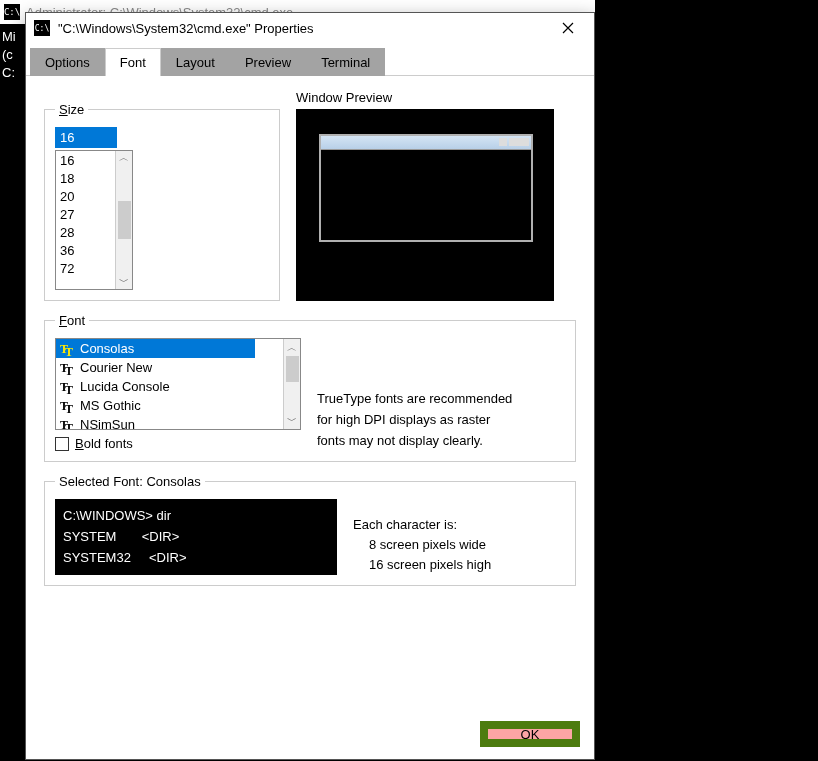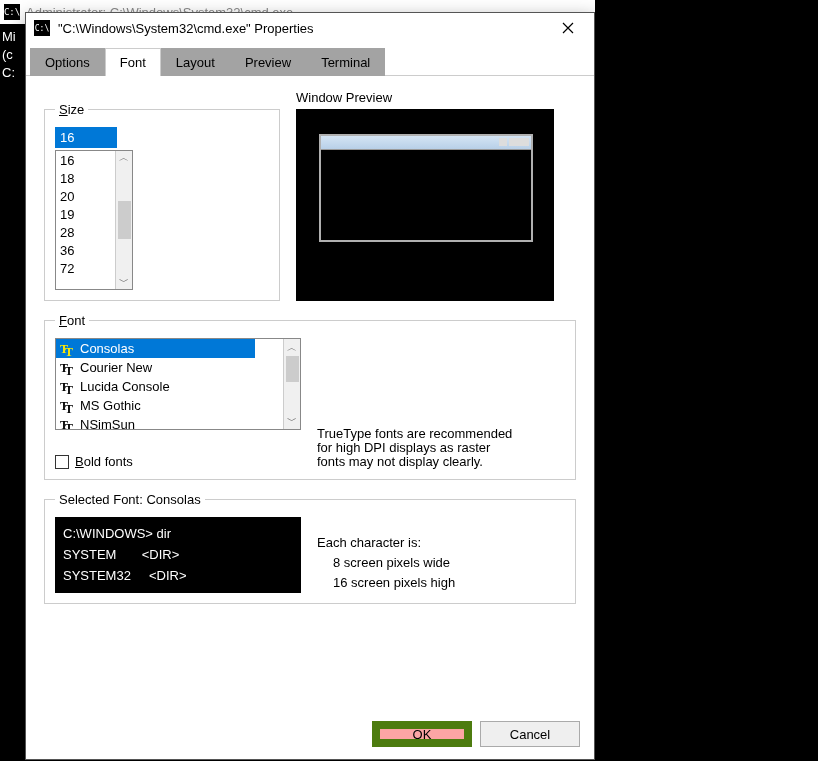--- a/index.html
+++ b/index.html
@@ -52,25 +52,25 @@
 .tt-icon.sel { color:#000;}
 .tt-icon::before{content:"T"; position:absolute; left:0; top:-1px;}
 .tt-icon::after{content:"T"; position:absolute; left:5px; top:2px; color:inherit;}
 .font-item.selected .tt-icon{ color:#ffea00;}
 .font-item.selected .tt-icon::after{ color:#ffea00;}
 .font-scroll { width:17px; background:#f0f0f0; border-left:1px solid #ccc; display:flex; flex-direction:column; align-items:center;}
 .font-scroll .up{height:17px; display:flex;align-items:center;justify-content:center;font-size:10px;color:#555;}
 .font-scroll .thumb{width:13px; height:26px; background:#ccc; margin-top:0;}
 .font-scroll .down{margin-top:auto;height:17px;display:flex;align-items:center;justify-content:center;font-size:10px;color:#555;}
 
-.bold-row { display:flex; align-items:center; gap:6px; margin-top:24px;}
+.bold-row { display:flex; align-items:center; gap:6px; margin-top:6px;}
 .checkbox { width:14px; height:14px; border:1px solid #333;}
 
-.font-hint { width: 200px; font-size:13px; line-height:14px; }
-.sample-box { width:246px; height:76px; background:#000; color:#fff; font-family:Consolas,monospace; font-size:15px; padding:6px 8px; line-height:20px; white-space:pre;}
+.font-hint { width: 200px; font-size:13px; line-height:21px; }
+.sample-box { width:282px; height:76px; background:#000; color:#fff; font-family:Consolas,monospace; font-size:15px; padding:6px 8px; line-height:20px; white-space:pre;}
 .char-info { font-size:13px; line-height:20px; }
 .char-info .indent { padding-left:16px;}
 
 .footer { display:flex; justify-content:flex-end; gap:8px; padding:12px 14px; }
 .btn { width:100px; height:26px; border:1px solid #aaa; background:#efefef; display:flex; align-items:center; justify-content:center; cursor:default;}
 .btn.primary { border:8px solid #4d7c0f; background:#fca5a5;}
 </style>
 </head>
 <body>
 
@@ -109,21 +109,21 @@
     <div class="row">
 
       <fieldset class="size-group">
         <legend><span style="text-decoration:underline">S</span><span>ize</span></legend>
         <input class="size-input" value="16" style="">
         <div class="size-listwrap">
           <div class="size-list">
             <div>16</div>
             <div>18</div>
             <div>20</div>
-            <div>19</div>
+            <div>27</div>
             <div>28</div>
             <div>36</div>
             <div>72</div>
           </div>
           <div class="size-scroll">
             <div class="scroll-arrow">︿</div>
             <div class="scroll-thumb"></div>
             <div class="scroll-arrow">﹀</div>
           </div>
         </div>
@@ -192,15 +192,14 @@
           <div class="indent">  8 screen pixels wide</div>
           <div class="indent">16 screen pixels high</div>
         </div>
       </div>
     </fieldset>
 
   </div>
 
   <div class="footer">
     <div class="btn primary">OK</div>
-    <div class="btn">Cancel</div>
   </div>
 </div>
 
 </body></html>

